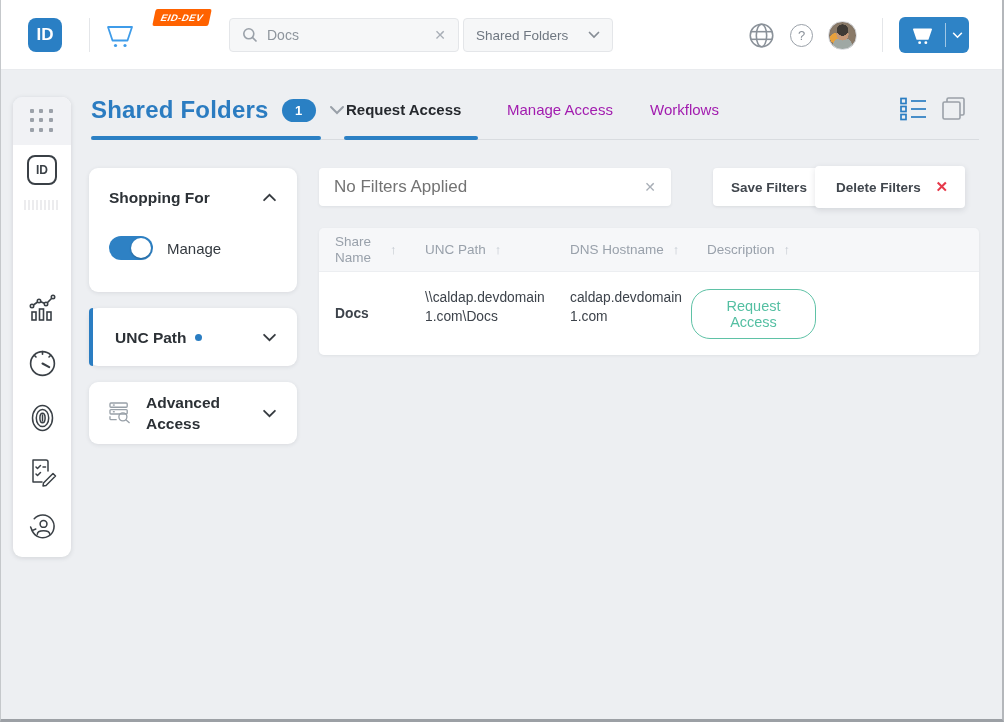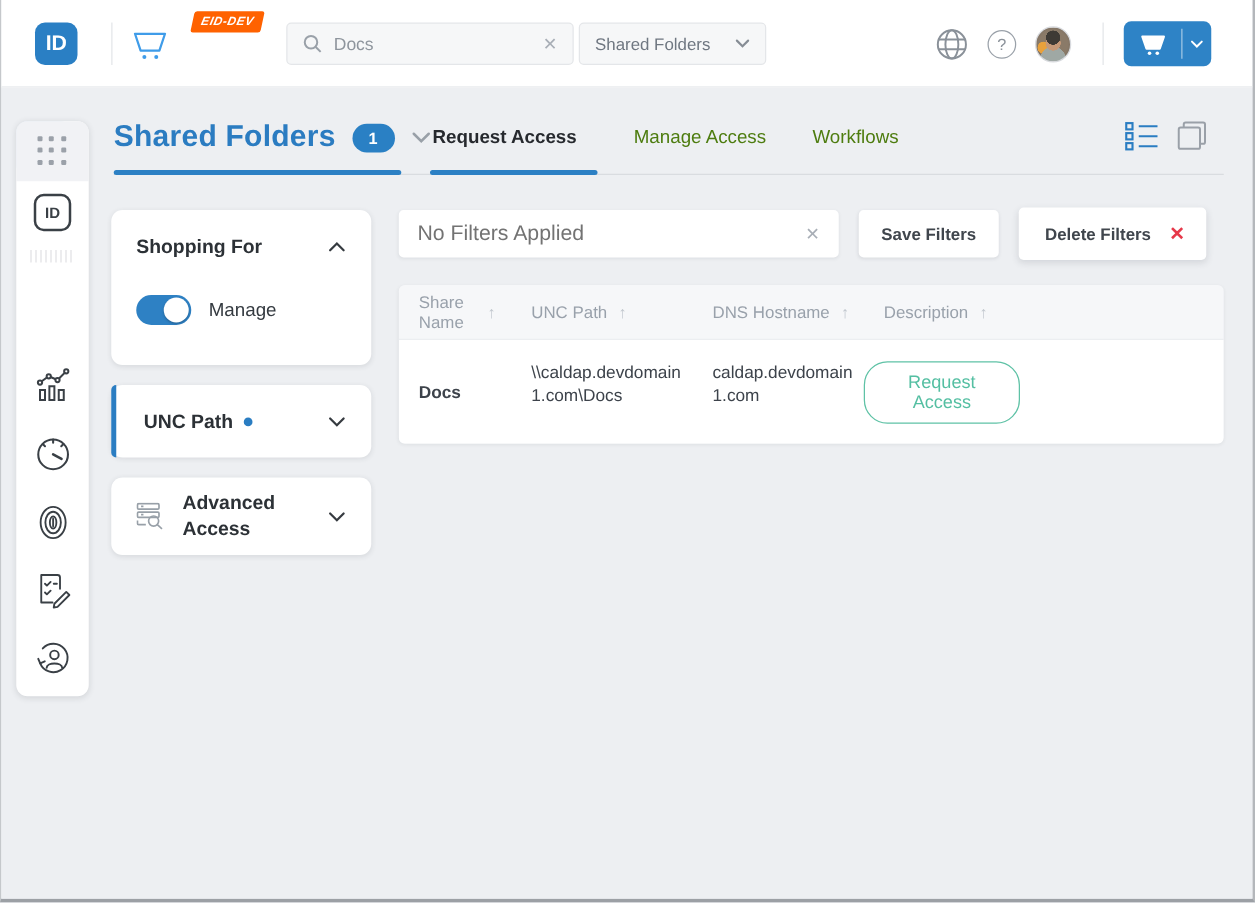--- a/index.html
+++ b/index.html
@@ -60,21 +60,21 @@
 
   
   .title-row { left:90px; top:26px; display:flex; align-items:center; gap:13px; }
   .page-title { font-size:24px; font-weight:bold; color:#2b7cc1; letter-spacing:.2px; }
   .count-badge { min-width:34px; height:23px; background:#2a80c4; border-radius:12px; color:#fff;
                  font-size:13px; font-weight:bold; display:flex; align-items:center; justify-content:center; padding:0 10px;}
   .title-caret { color:#99a0a8; cursor:pointer; display:flex; }
   .hdr-grayline { left:90px; top:69px; width:888px; height:1px; background:#d9dce0; }
   .hdr-blue1 { left:90px; top:66px; width:230px; height:4px; background:#2c80c4; border-radius:2px; }
   .hdr-blue2 { left:343px; top:66px; width:134px; height:4px; background:#2c80c4; border-radius:2px; }
-  .tab { top:31px; font-size:15px; color:#4d7c0f; cursor:pointer; white-space:nowrap; }
+  .tab { top:31px; font-size:15px; color:#a21caf; cursor:pointer; white-space:nowrap; }
   .tab.active { font-weight:bold; color:#26292e; }
   .tab1 { left:345px; } .tab2 { left:506px; } .tab3 { left:649px; }
   .view-list { left:899px; top:27px; width:28px; height:24px; color:#2a7dc2; cursor:pointer; }
   .view-cards { left:939px; top:26px; width:27px; height:27px; color:#9aa0a8; cursor:pointer; }
 
   
   .fcard { left:88px; width:208px; background:#fff; border-radius:9px; box-shadow:0 1px 4px rgba(40,50,60,.10); }
   .fcard1 { top:98px; height:124px; }
   .fcard2 { top:238px; height:58px; }
   .fcard3 { top:312px; height:62px; }
@@ -90,21 +90,21 @@
   .toggle-label { font-size:15px; color:#343a40; }
   .adv-icon { color:#98a0a8; margin-right:14px; display:flex; }
 
   
   .filter-input { left:318px; top:98px; width:352px; height:38px; background:#fff; border-radius:4px;
                   box-shadow:0 1px 3px rgba(40,50,60,.08); display:flex; align-items:center; padding:0 15px; }
   .filter-input .ph { flex:1; font-size:17px; color:#737373; }
   .btn-white { background:#fff; border-radius:4px; box-shadow:0 1px 3px rgba(40,50,60,.10);
                display:flex; align-items:center; justify-content:center; cursor:pointer;
                font-size:13.5px; font-weight:600; color:#40464d; }
-  .save-btn { left:686px; top:98px; width:112px; height:38px; }
+  .save-btn { left:712px; top:98px; width:112px; height:38px; }
   .delete-btn { left:814px; top:96px; width:150px; height:42px; justify-content:space-between; padding:0 17px 0 21px;
                 box-shadow:0 2px 6px rgba(40,50,60,.13); }
   .red-x { color:#e6394a; font-weight:bold; font-size:15px; }
 
   
   .table { left:318px; top:158px; width:660px; border-radius:5px; overflow:hidden; box-shadow:0 1px 3px rgba(40,50,60,.07); }
   .t-head { display:grid; grid-template-columns:90px 145px 137px 125px 1fr; height:44px; background:#f6f7f9;
             border-bottom:1px solid #eceef1; }
   .t-head .cell { display:flex; align-items:center; padding-left:16px; color:#99a1ab; font-size:13.5px; cursor:pointer; }
   .t-head .lbl { line-height:16px; }

